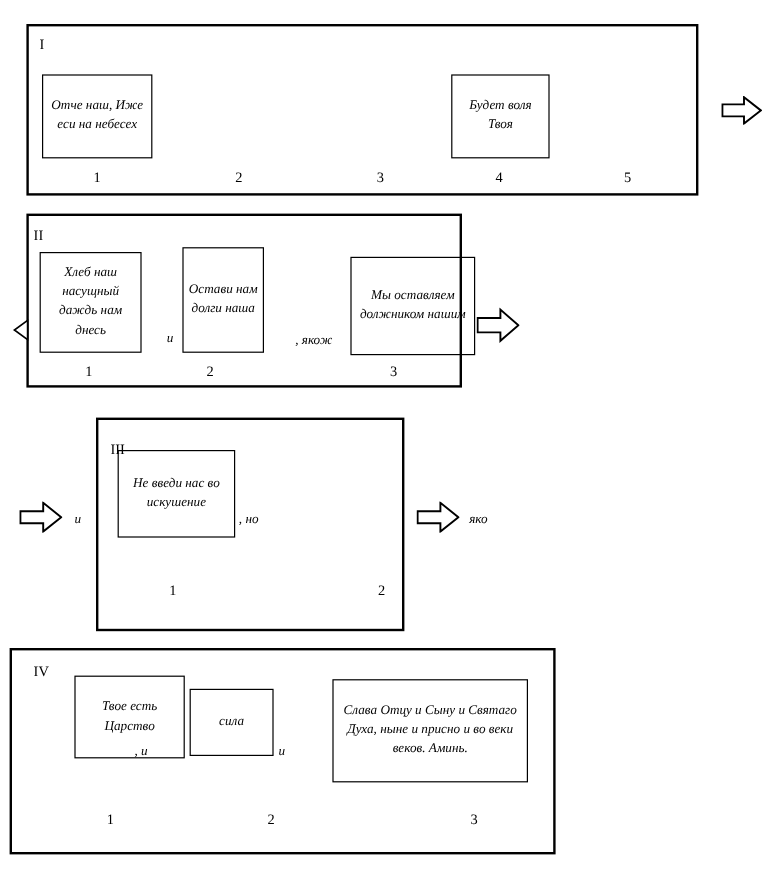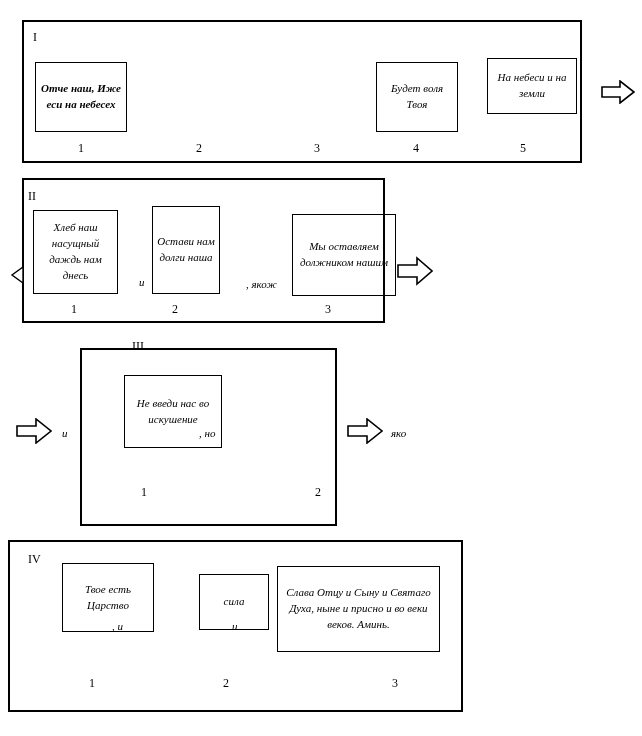--- a/index.html
+++ b/index.html
@@ -67,31 +67,30 @@
   .arrow svg { display: block; }
 </style>
 </head>
 <body>
 
 <div class="stage">
 
   <div class="group" style="left:22px; top:20px; width:560px; height:143px;"></div>
   <div class="group-label" style="left:33px; top:31px;">I</div>
 
-  <div class="cell" style="left:35px; top:62px; width:92px; height:70px;font-weight:bold;">Отче наш, Иже еси на небесех</div>
+  <div class="cell" style="left:35px; top:62px; width:92px; height:70px;">Отче наш, Иже еси на небесех</div>
   <div class="cell-num" style="left:71px; top:141px;">1</div>
 
   <div class="cell-num" style="left:189px; top:141px;">2</div>
 
   <div class="cell-num" style="left:307px; top:141px;">3</div>
 
   <div class="cell" style="left:376px; top:62px; width:82px; height:70px;">Будет воля Твоя</div>
   <div class="cell-num" style="left:406px; top:141px;">4</div>
 
-  <div class="cell" style="left:487px; top:58px; width:90px; height:56px;">На небеси и на земли</div>
   <div class="cell-num" style="left:513px; top:141px;">5</div>
 
   <div class="arrow" style="left:601px; top:80px;">
     <svg width="34" height="24" viewBox="0 0 34 24">
       <polygon points="1,7 19,7 19,1 33,12 19,23 19,17 1,17" fill="#ffffff" stroke="#000000" stroke-width="1.6"></polygon>
     </svg>
   </div>
 
   <div class="group" style="left:22px; top:178px; width:363px; height:145px;"></div>
   <div class="group-label" style="left:28px; top:190px;">II</div>
@@ -114,23 +113,23 @@
     </svg>
   </div>
 
   <div class="arrow" style="left:397px; top:256px;">
     <svg width="36" height="30" viewBox="0 0 36 30">
       <polygon points="1,9 20,9 20,2 35,15 20,28 20,21 1,21" fill="#ffffff" stroke="#000000" stroke-width="1.6"></polygon>
     </svg>
   </div>
 
   <div class="group" style="left:80px; top:348px; width:257px; height:178px;"></div>
-  <div class="group-label" style="left:92px; top:340px;margin-left:40px;">III</div>
+  <div class="group-label" style="left:92px; top:368px;">III</div>
 
-  <div class="cell" style="left:98px; top:375px; width:98px; height:73px;margin-left:26px;">Не введи нас во искушение</div>
+  <div class="cell" style="left:98px; top:375px; width:98px; height:73px;">Не введи нас во искушение</div>
   <div class="cell-num" style="left:134px; top:485px;">1</div>
 
   <div class="cell-num" style="left:308px; top:485px;">2</div>
 
   <div class="conn" style="left:62px; top:427px;">и</div>
   <div class="conn" style="left:199px; top:427px;font-style:italic;">, но</div>
   <div class="conn" style="left:391px; top:427px;">яко</div>
 
   <div class="arrow" style="left:16px; top:418px;">
     <svg width="36" height="26" viewBox="0 0 36 26">
@@ -143,21 +142,21 @@
       <polygon points="1,8 20,8 20,1 35,13 20,25 20,18 1,18" fill="#ffffff" stroke="#000000" stroke-width="1.6"></polygon>
     </svg>
   </div>
 
   <div class="group" style="left:8px; top:540px; width:455px; height:172px;"></div>
   <div class="group-label" style="left:28px; top:553px;">IV</div>
 
   <div class="cell" style="left:22px; top:563px; width:92px; height:69px;margin-left:40px;">Твое есть Царство</div>
   <div class="cell-num" style="left:82px; top:676px;">1</div>
 
-  <div class="cell" style="left:158px; top:574px; width:70px; height:56px;margin-left:41px;">сила</div>
+  <div class="cell" style="left:158px; top:574px; width:70px; height:56px;">сила</div>
   <div class="cell-num" style="left:216px; top:676px;">2</div>
 
   <div class="cell" style="left:277px; top:566px; width:163px; height:86px;">Слава Отцу и Сыну и Святаго Духа, ныне и присно и во веки веков. Аминь.</div>
   <div class="cell-num" style="left:385px; top:676px;">3</div>
 
   <div class="conn" style="left:112px; top:620px;">, и</div>
   <div class="conn" style="left:232px; top:620px;">и</div>
 
 </div>
 

